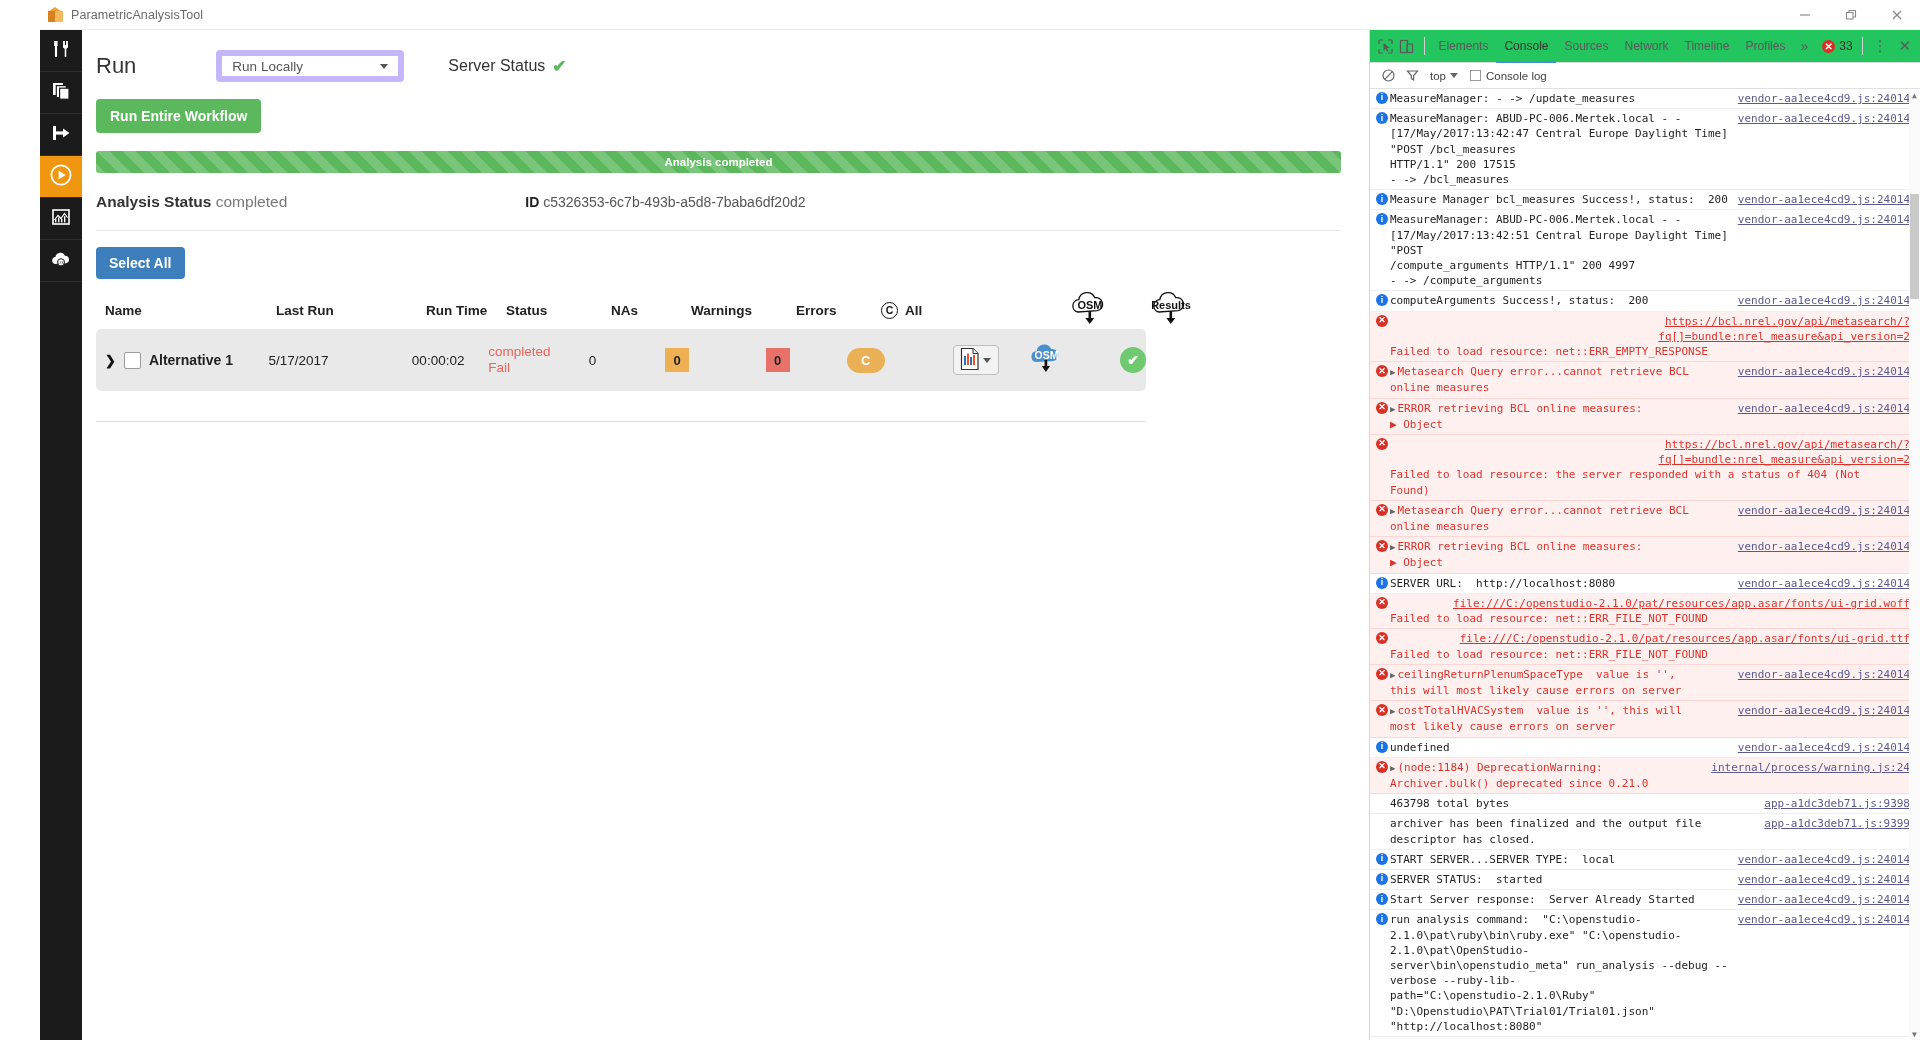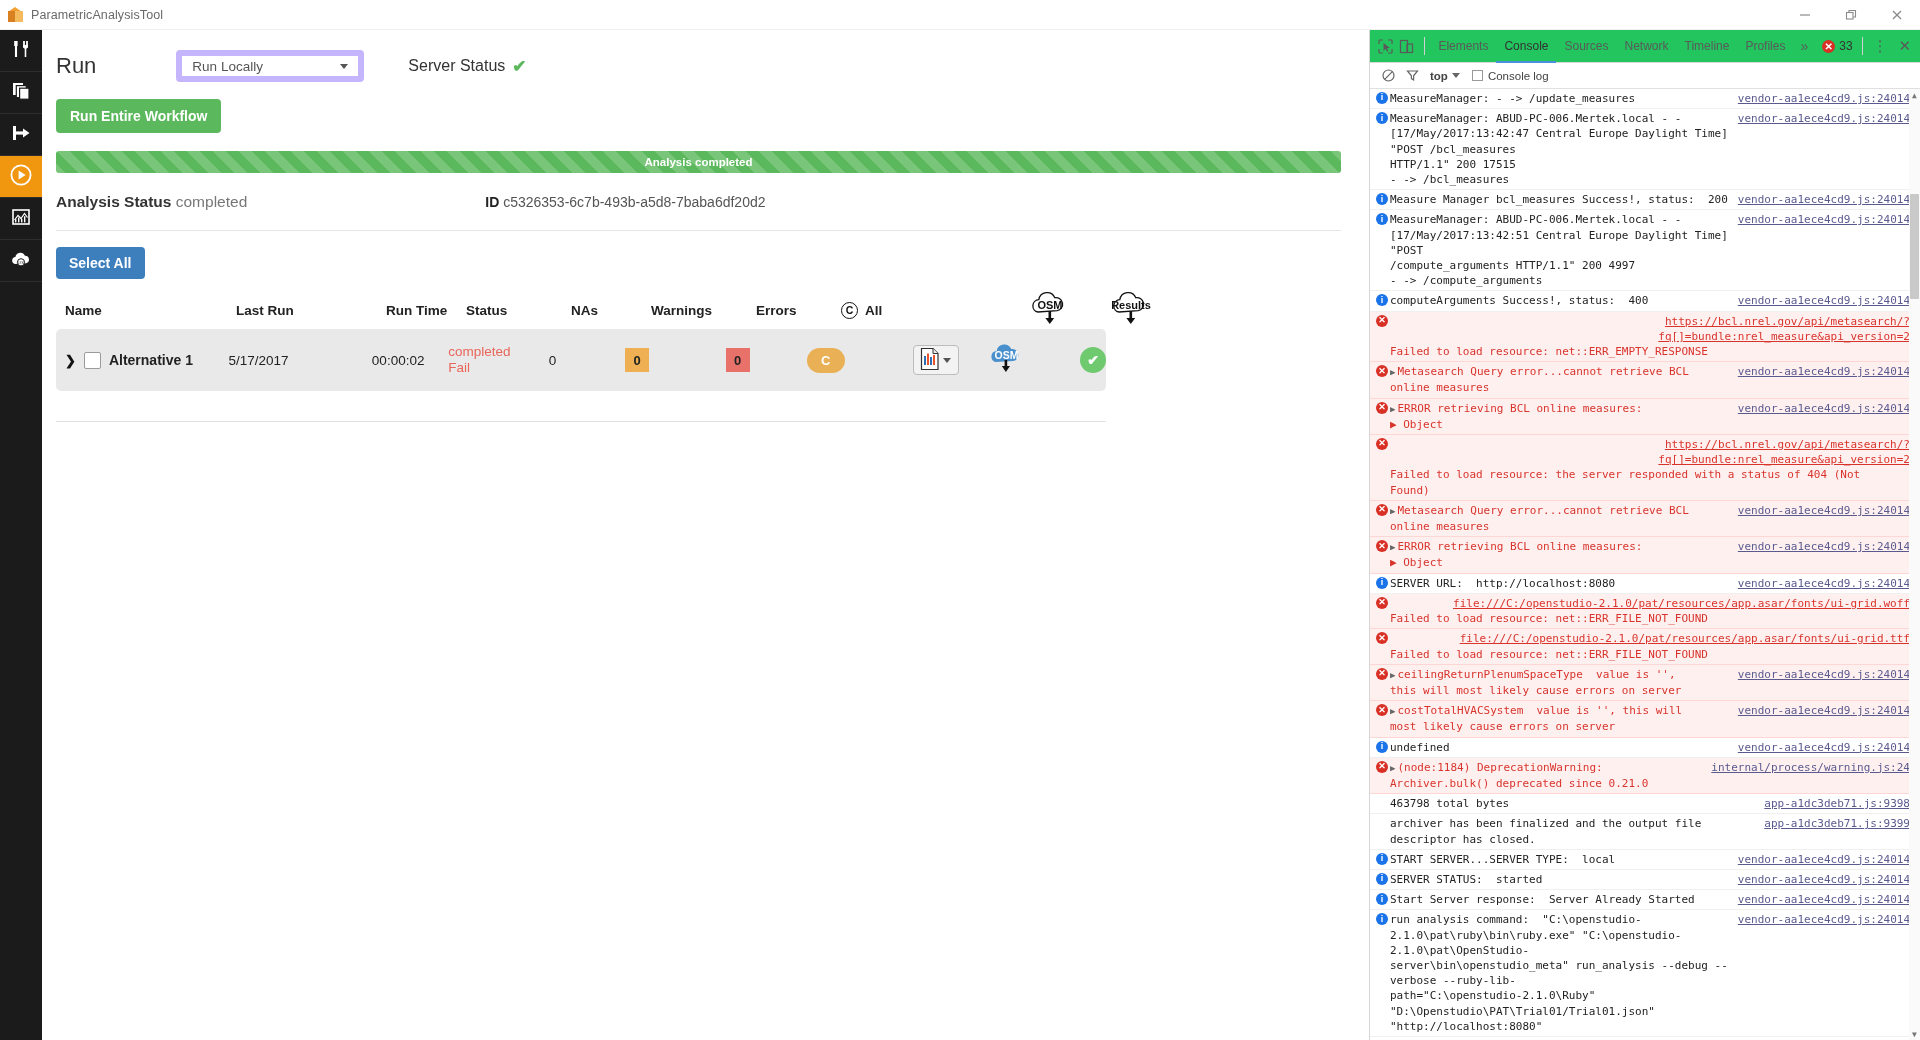--- a/index.html
+++ b/index.html
@@ -5,21 +5,21 @@
   * { box-sizing: border-box; }
   html, body {
     margin: 0; padding: 0;
     width: 1920px; height: 1040px;
     overflow: hidden;
     background: #ffffff;
     font-family: "Liberation Sans", sans-serif;
   }
 
   
-  .window { width: 1920px; height: 1040px; display: flex; flex-direction: column; background:#fff; }
+  .window { width: 1920px; height: 1040px; display: flex; flex-direction: column; background:#fff;padding-left:40px; }
   .titlebar {
     height: 30px; min-height:30px; background: #ffffff;
     display: flex; align-items: center; border-bottom: 1px solid #f0f0f0;
   }
   .titlebar .app-icon {
     width: 16px; height: 16px; margin-left: 8px; margin-right: 7px; position: relative;
   }
   .cube { width:15px; height:15px; position:relative; }
   .cube .top { position:absolute; top:0; left:0; width:0; height:0;
      border-left:7.5px solid transparent; border-right:7.5px solid transparent; border-bottom:5px solid #f0a030; }
@@ -155,21 +155,21 @@
   .err-dot { width:13px;height:13px;border-radius:50%;background:#d93025;color:#fff;font-size:10px;
              display:flex;align-items:center;justify-content:center;font-weight:bold; }
   .dt-vsep { width:1px; height:18px; background:#d0d0d0; margin:0 2px; }
   .dots { font-size: 15px; color:#5a5a5a; padding: 0 8px; letter-spacing:0; }
   .dt-x { font-size: 15px; color:#5a5a5a; padding: 0 9px 0 3px; }
 
   .dt-filterbar { height: 26px; min-height:26px; display:flex; align-items:center;
                   border-bottom:1px solid #e0e0e0; background:#fff; padding-left: 6px;
                   font-family:"Liberation Sans", sans-serif; font-size: 11.5px; color:#444; }
   .dt-filterbar .fi { width:24px; display:flex; align-items:center; justify-content:center; color:#666; }
-  .dt-ctx { margin-left: 6px; margin-right: 4px; font-weight: bold; }
+  .dt-ctx { margin-left: 6px; margin-right: 4px; }
   .tri-dn { width:0;height:0;border-left:4px solid transparent;border-right:4px solid transparent;border-top:5px solid #666; margin-right: 12px; }
   .pres { display:flex; align-items:center; gap:5px; }
   .pres .sq { width:11px;height:11px;border:1px solid #999;background:#fff; }
 
   .console { flex:1; overflow:hidden; position:relative; background:#fff; }
   .msg { display:flex; padding: 2px 10px 2px 4px; border-bottom:1px solid #f0f0f0;
          font-size: 11px; line-height: 15.2px; }
   .msg .gutter { width: 16px; min-width:16px; display:flex; justify-content:center; padding-top:1px; }
   .msg .body { flex:1; min-width:0; white-space: pre-wrap; word-break: break-word; }
   .msg .src { margin-left: 8px; white-space: nowrap; color:#5a5a8f; text-decoration: underline;
@@ -496,21 +496,21 @@
               <div class="gutter">
                 <span class="i-dot">i</span>
               </div>
               <div class="body">MeasureManager: ABUD-PC-006.Mertek.local - - <br>[17/May/2017:13:42:51 Central Europe Daylight Time] "POST<br>/compute_arguments HTTP/1.1" 200 4997<br>- -&gt; /compute_arguments</div>
               <div class="src">vendor-aa1ece4cd9.js:24014</div>
             </div>
             <div class="msg info">
               <div class="gutter">
                 <span class="i-dot">i</span>
               </div>
-              <div class="body">computeArguments Success!, status:  400</div>
+              <div class="body">computeArguments Success!, status:  200</div>
               <div class="src">vendor-aa1ece4cd9.js:24014</div>
             </div>
             <div class="msg error">
               <div class="gutter">
                 <span class="e-dot">✕</span>
               </div>
               <div class="body"><span class="right-url link-red">https://bcl.nrel.gov/api/metasearch/?<br>fq[]=bundle:nrel_measure&amp;api_version=2</span>Failed to load resource: net::ERR_EMPTY_RESPONSE</div>
             </div>
             <div class="msg error">
               <div class="gutter">

